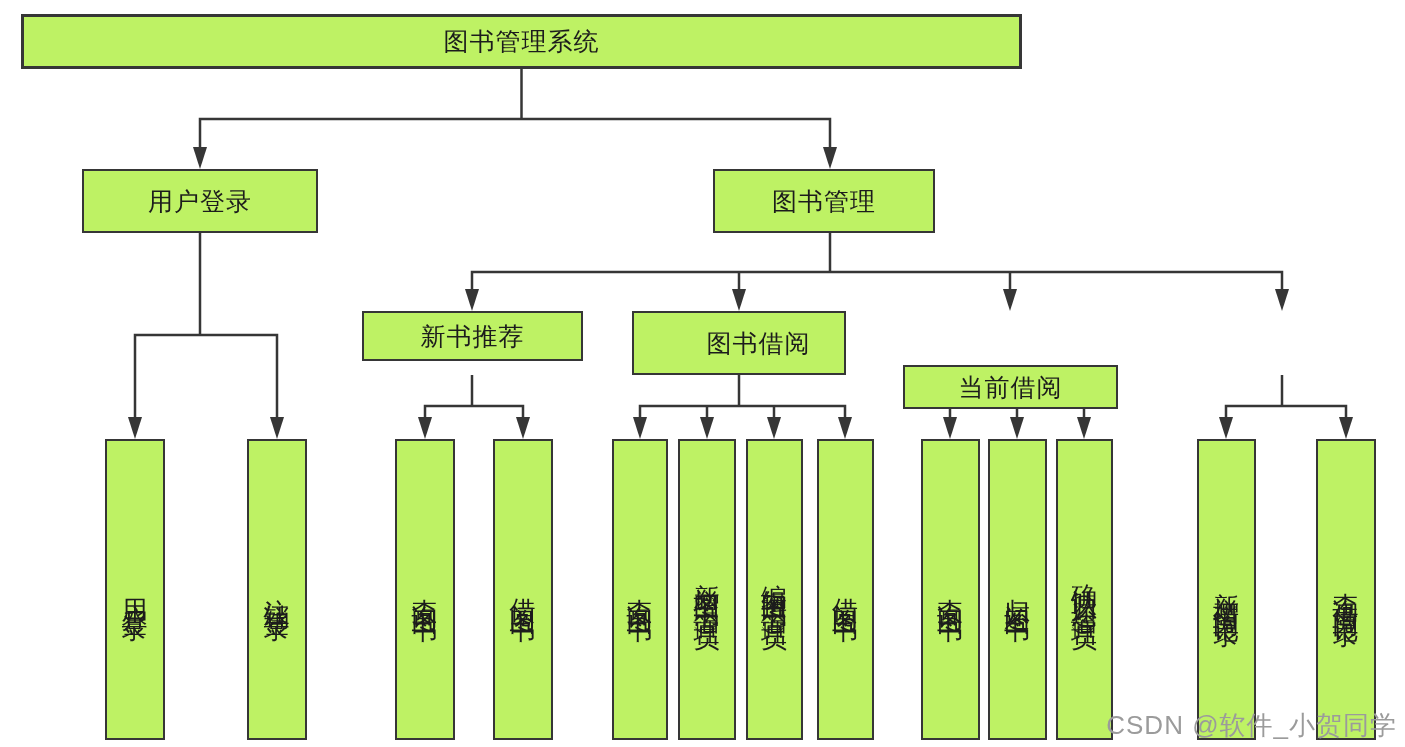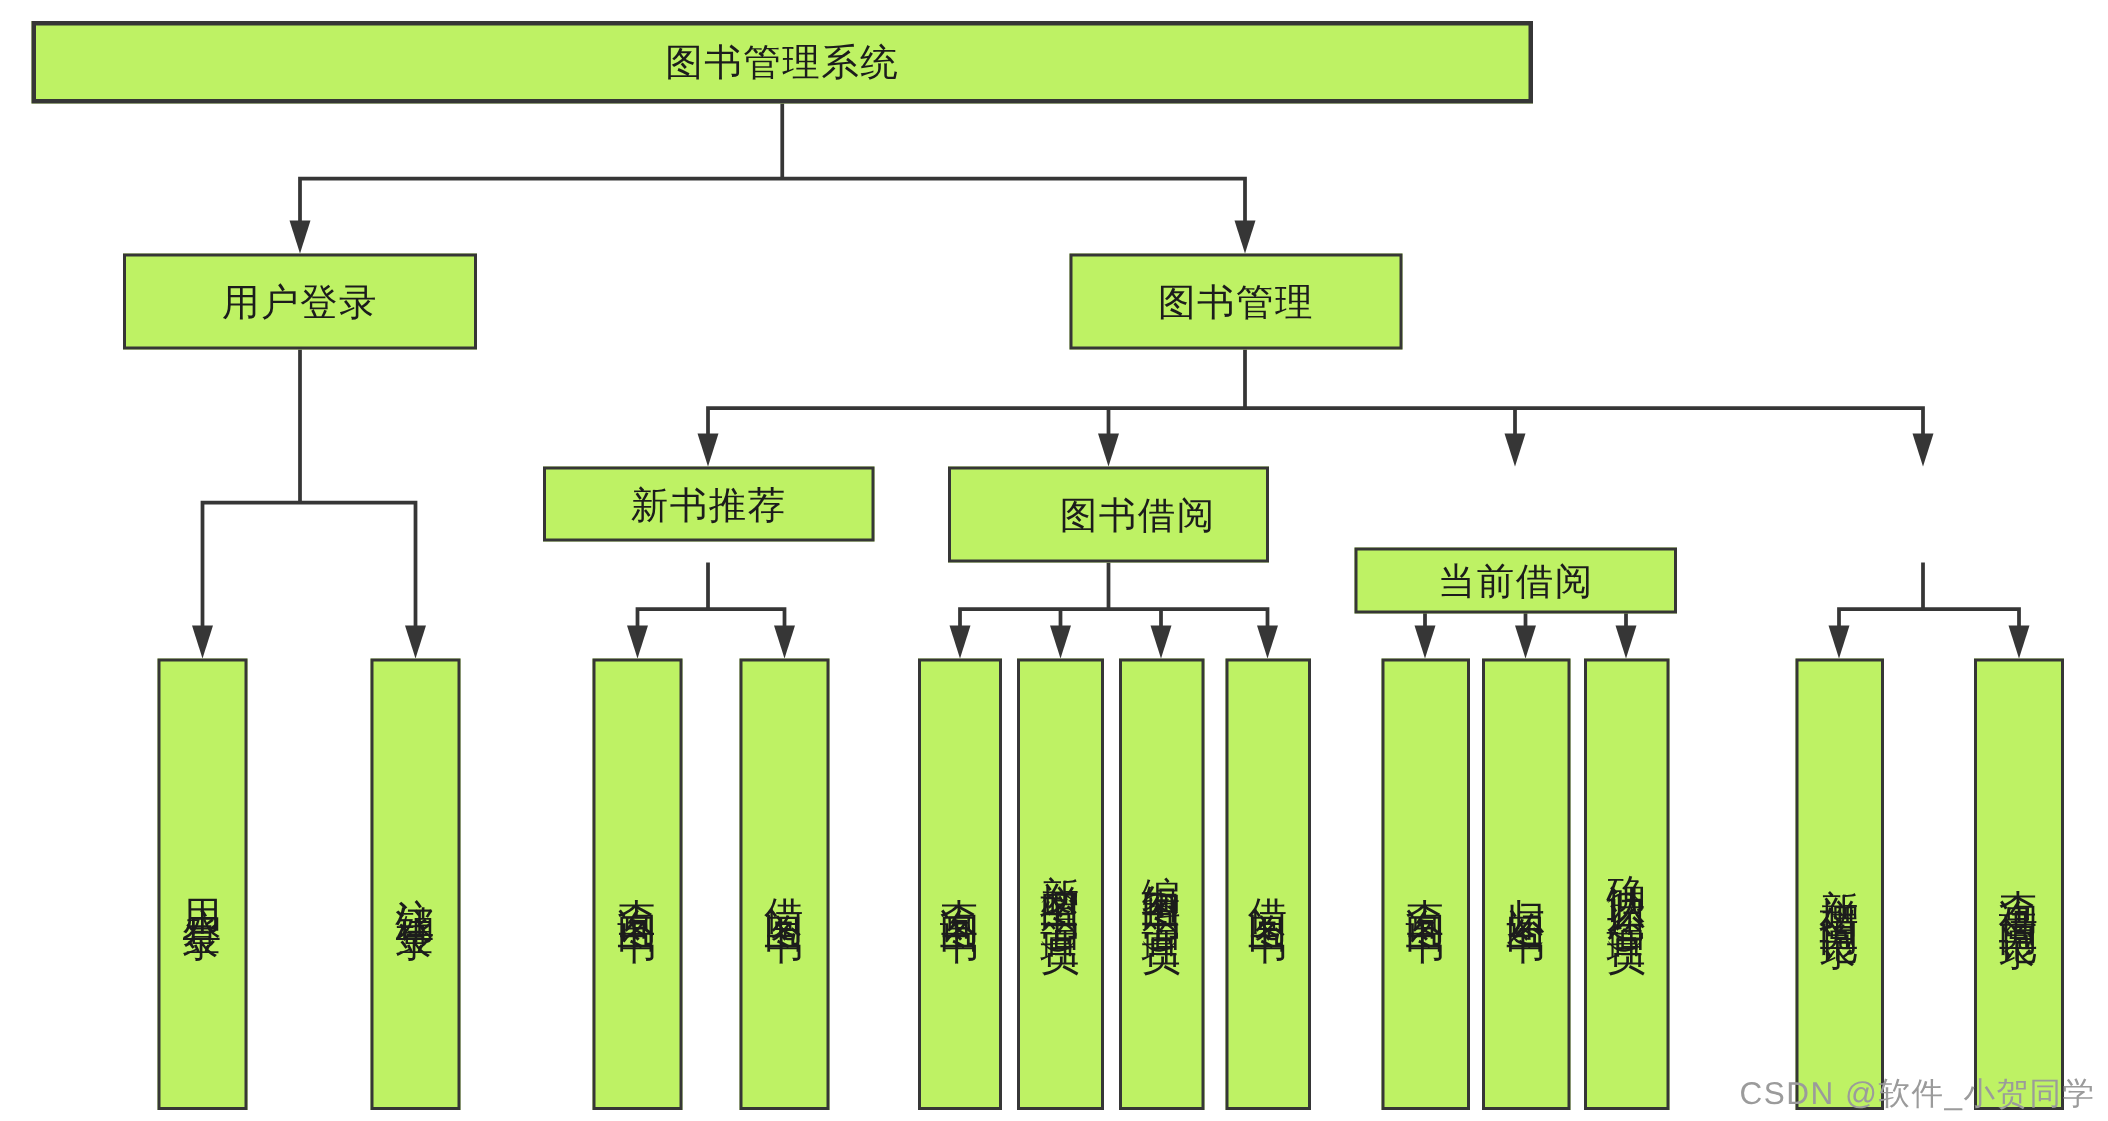--- a/index.html
+++ b/index.html
@@ -35,21 +35,21 @@
   .node.v span{
     writing-mode:vertical-rl;
     text-orientation:mixed;
     font-size:26px;
     letter-spacing:6px;
     line-height:1;
   }
   .watermark{
     position:absolute;
     right:8px;bottom:4px;
-    font-size:21px;
+    font-size:26px;
     color:var(--wm);
     letter-spacing:1px;
     white-space:nowrap;
     z-index:5;
   }
 </style>
 </head>
 <body>
 
 <div class="canvas">

